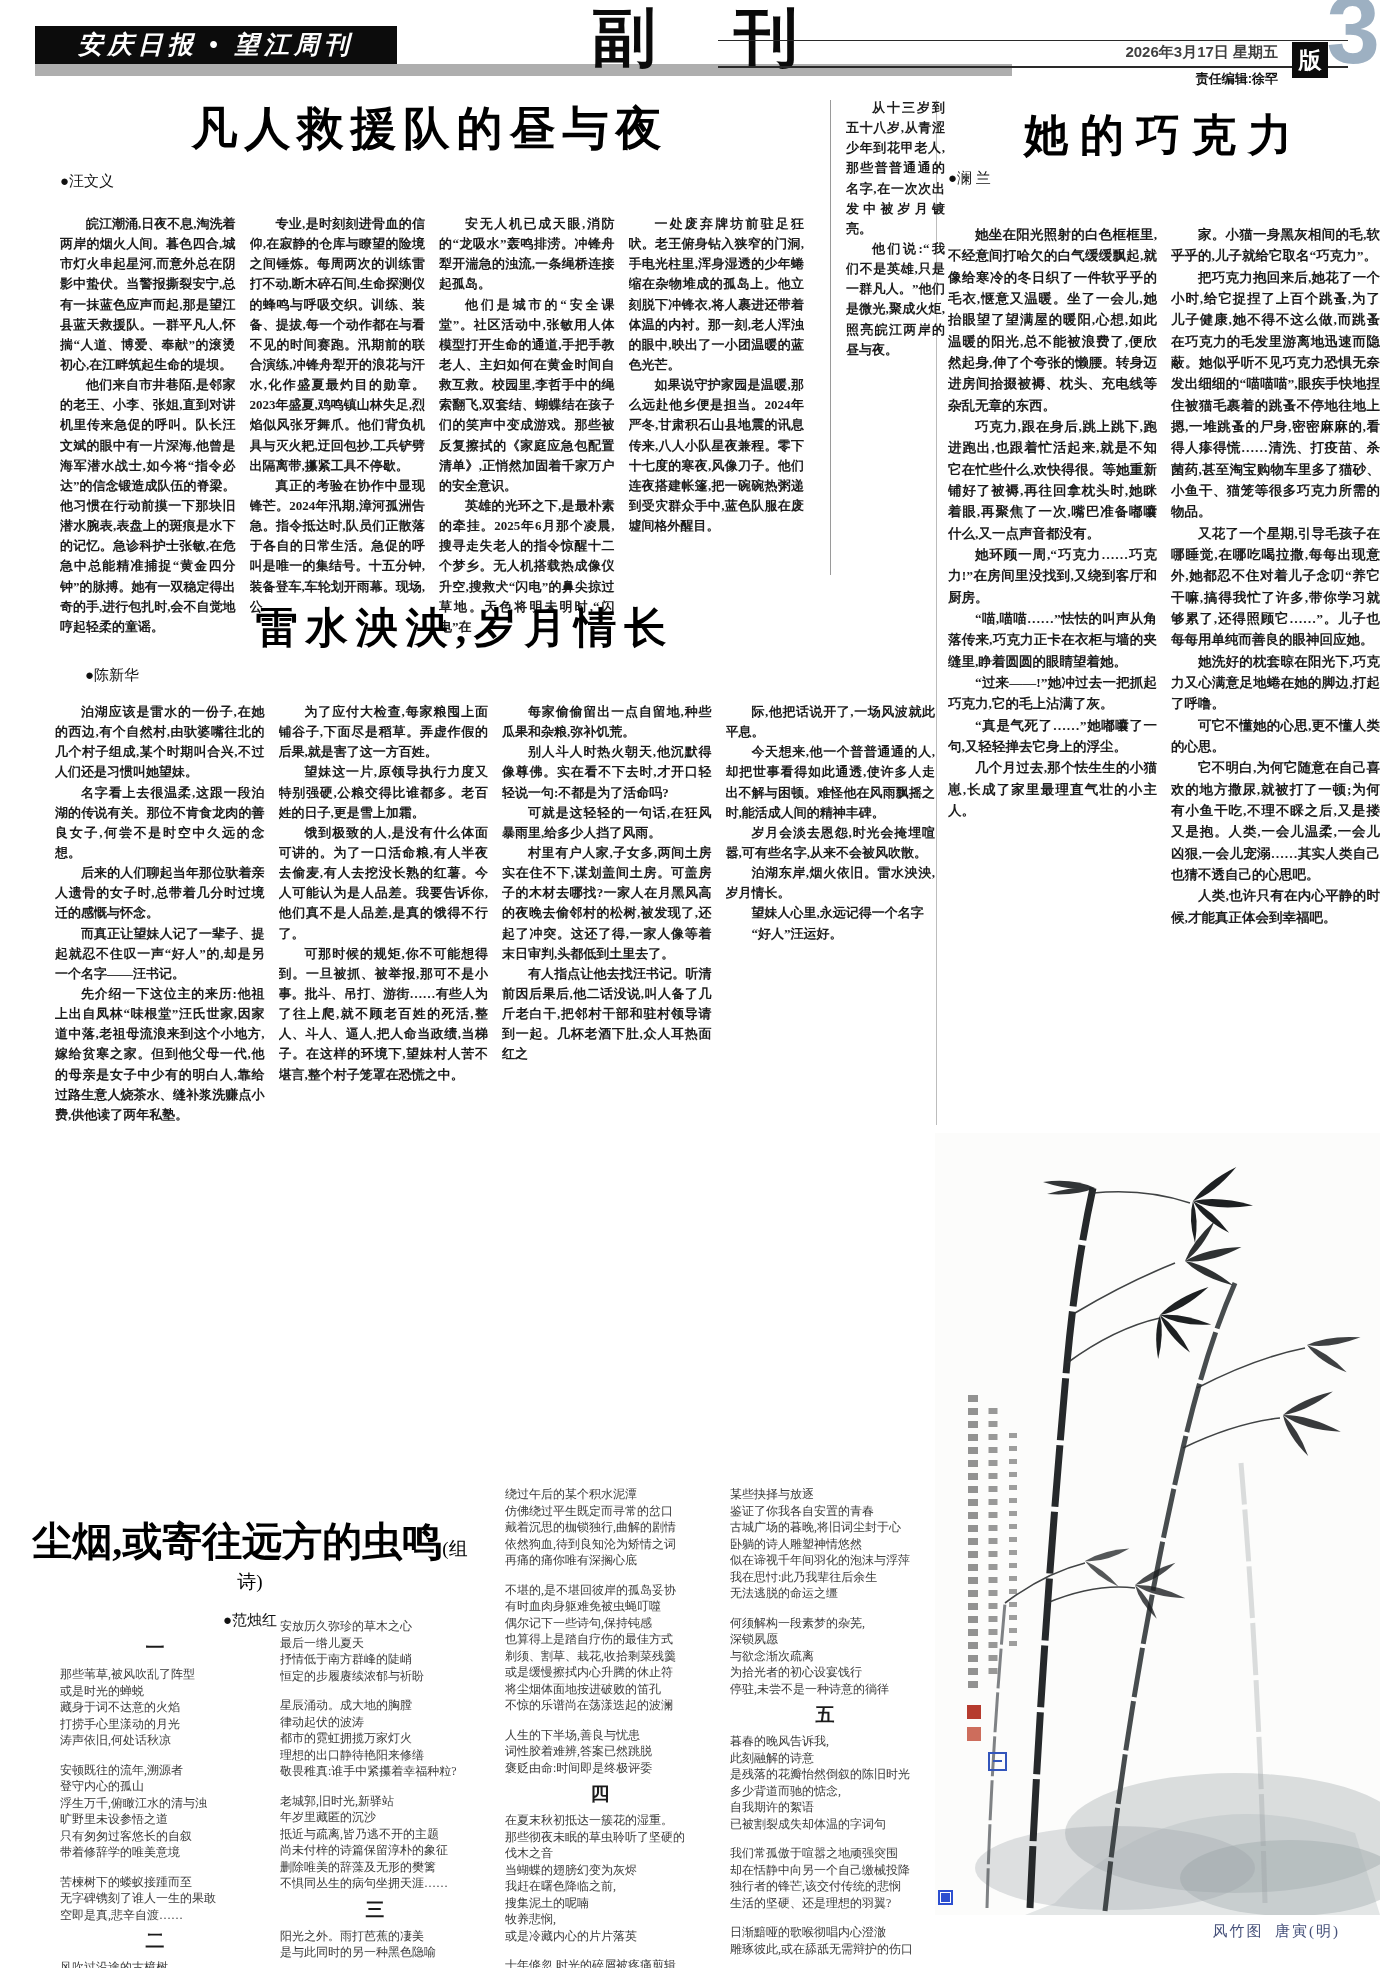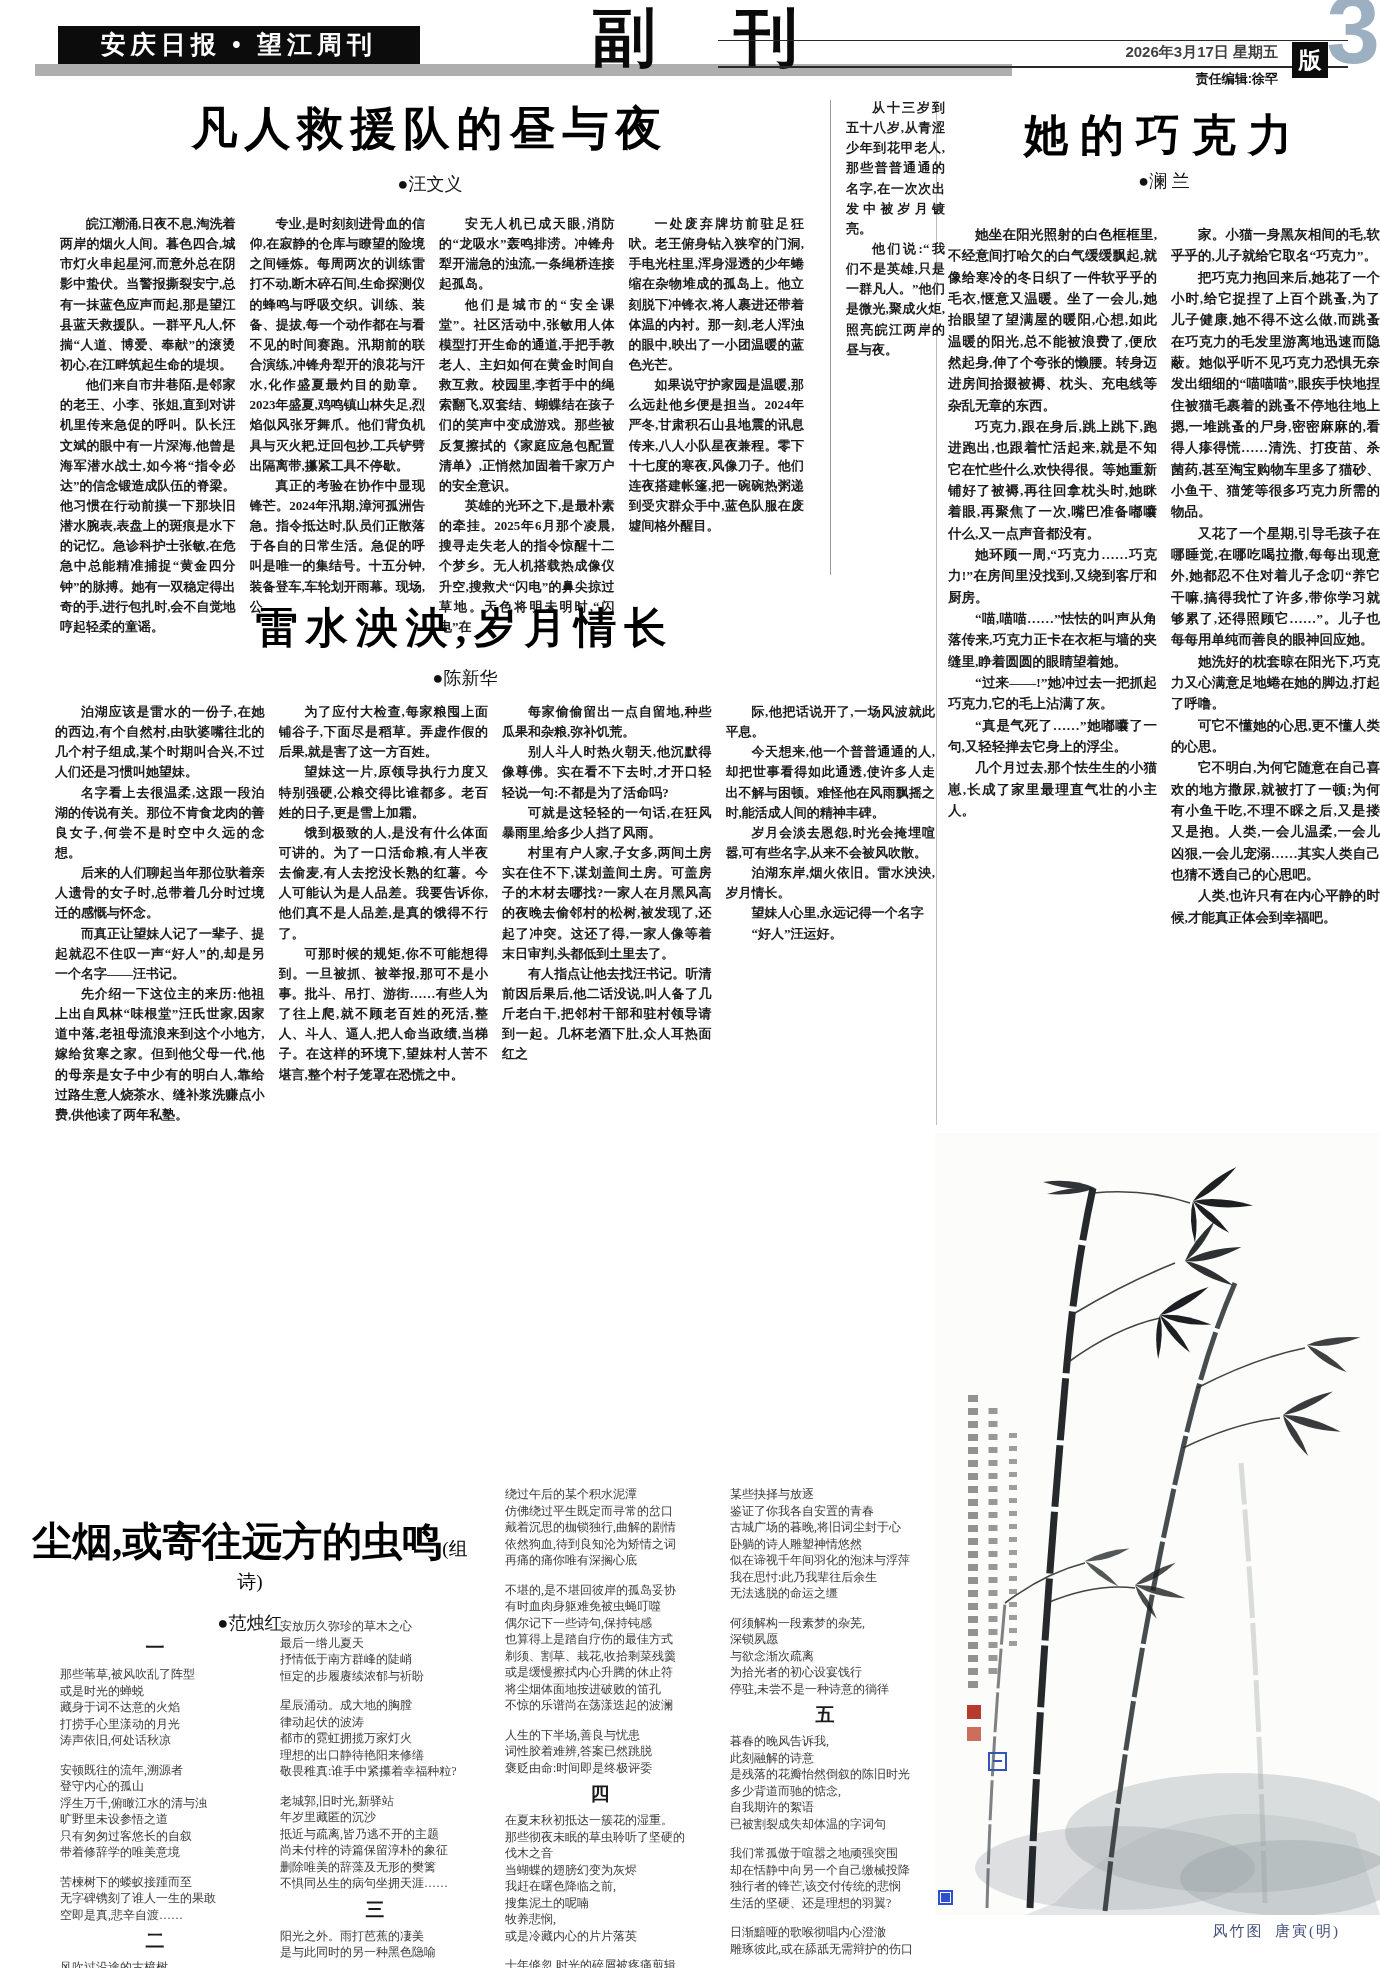--- a/index.html
+++ b/index.html
@@ -1,41 +1,41 @@
 <!DOCTYPE html>
 <html><head>
 <meta charset="utf-8">
 <style>
   html,body{margin:0;padding:0;background:#e8e8e8;}
   #page{position:relative;width:1380px;height:1968px;background:#ffffff;margin:0 auto;overflow:hidden;
         font-family:"Liberation Serif","DejaVu Serif",serif;}
   .abs{position:absolute;}
   
   #masthead{left:35px;top:26px;width:362px;height:38px;background:#0c0c0c;color:#fff;
-            font-weight:700;font-size:25px;line-height:38px;letter-spacing:5px;
-            text-align:center;margin-left:23px;}
+            font-style:italic;font-weight:700;font-size:25px;line-height:38px;letter-spacing:5px;
+            text-align:center;}
   #gray-bar{left:35px;top:64px;width:977px;height:12px;background:#aeaeae;}
   #section-title{left:540px;top:-6px;width:340px;text-align:center;font-family:"Liberation Sans","DejaVu Sans",sans-serif;
             font-weight:900;font-size:64px;letter-spacing:30px;color:#0a0a0a;}
   .hrule{background:#2a2a2a;height:1px;}
   #rule-a{left:718px;top:40px;width:630px;}
   #rule-b{left:718px;top:66px;width:630px;height:2px;}
   #date-line{left:908px;top:43px;width:370px;text-align:right;font-family:"Liberation Sans","DejaVu Sans",sans-serif;
             font-weight:700;font-size:15px;color:#404040;}
   #editor-line{left:908px;top:70px;width:370px;text-align:right;font-family:"Liberation Sans","DejaVu Sans",sans-serif;
             font-weight:700;font-size:13px;color:#111;}
   #page-num{left:1280px;top:-18px;width:100px;text-align:right;font-family:"Liberation Sans","DejaVu Sans",sans-serif;
             font-weight:900;font-size:96px;color:#9db0c2;line-height:1;}
   #edition-box{left:1292px;top:42px;width:36px;height:36px;background:#0c0c0c;color:#fff;
             font-weight:900;font-size:23px;line-height:36px;text-align:center;font-family:"Liberation Sans",sans-serif;}
   
   .vrule{background:#9a9a9a;width:1px;}
   
   .art-title{text-align:center;font-weight:900;color:#000;}
-  .byline{text-align:center;font-size:18px;color:#111;}
+  .byline{font-size:15px;color:#111;}
   .cols{display:flex;gap:14px;}
   .col{flex:1;text-align:justify;overflow:hidden;}
   .col p{margin:0;text-indent:2em;font-size:13px;line-height:1.55;color:#1c1c1c;font-weight:bold;}
   #a2-cols .col p{font-size:13.5px;line-height:1.58;}
   
   .poem-col{overflow:hidden;}
   .poem-line{font-size:12px;line-height:16.5px;color:#3a3a3a;white-space:nowrap;}
   .stanza-num{font-size:19px;font-weight:700;text-align:center;margin:5px 0;color:#1a1a1a;width:190px;}
   .spacer{height:13px;}
   #poem-title-block{text-align:center;}

